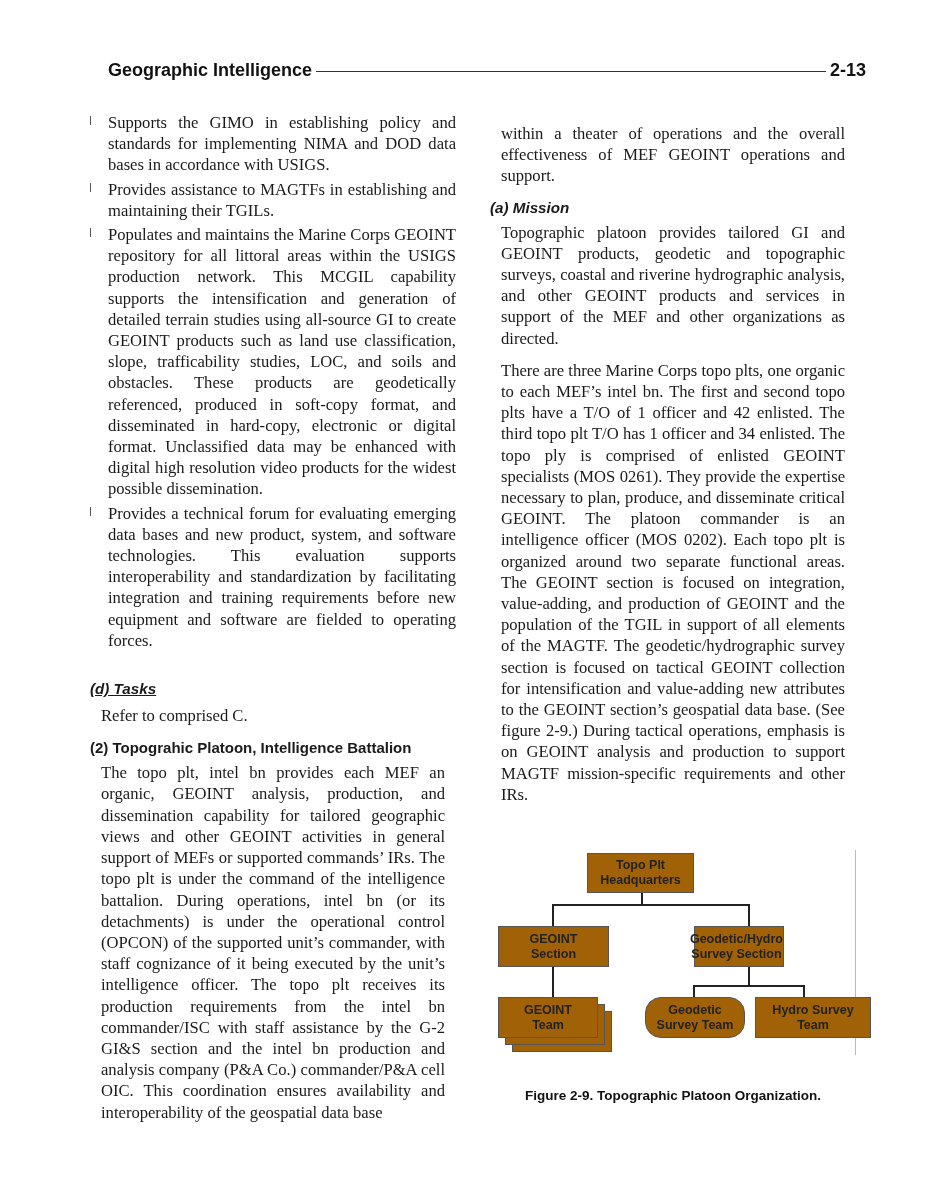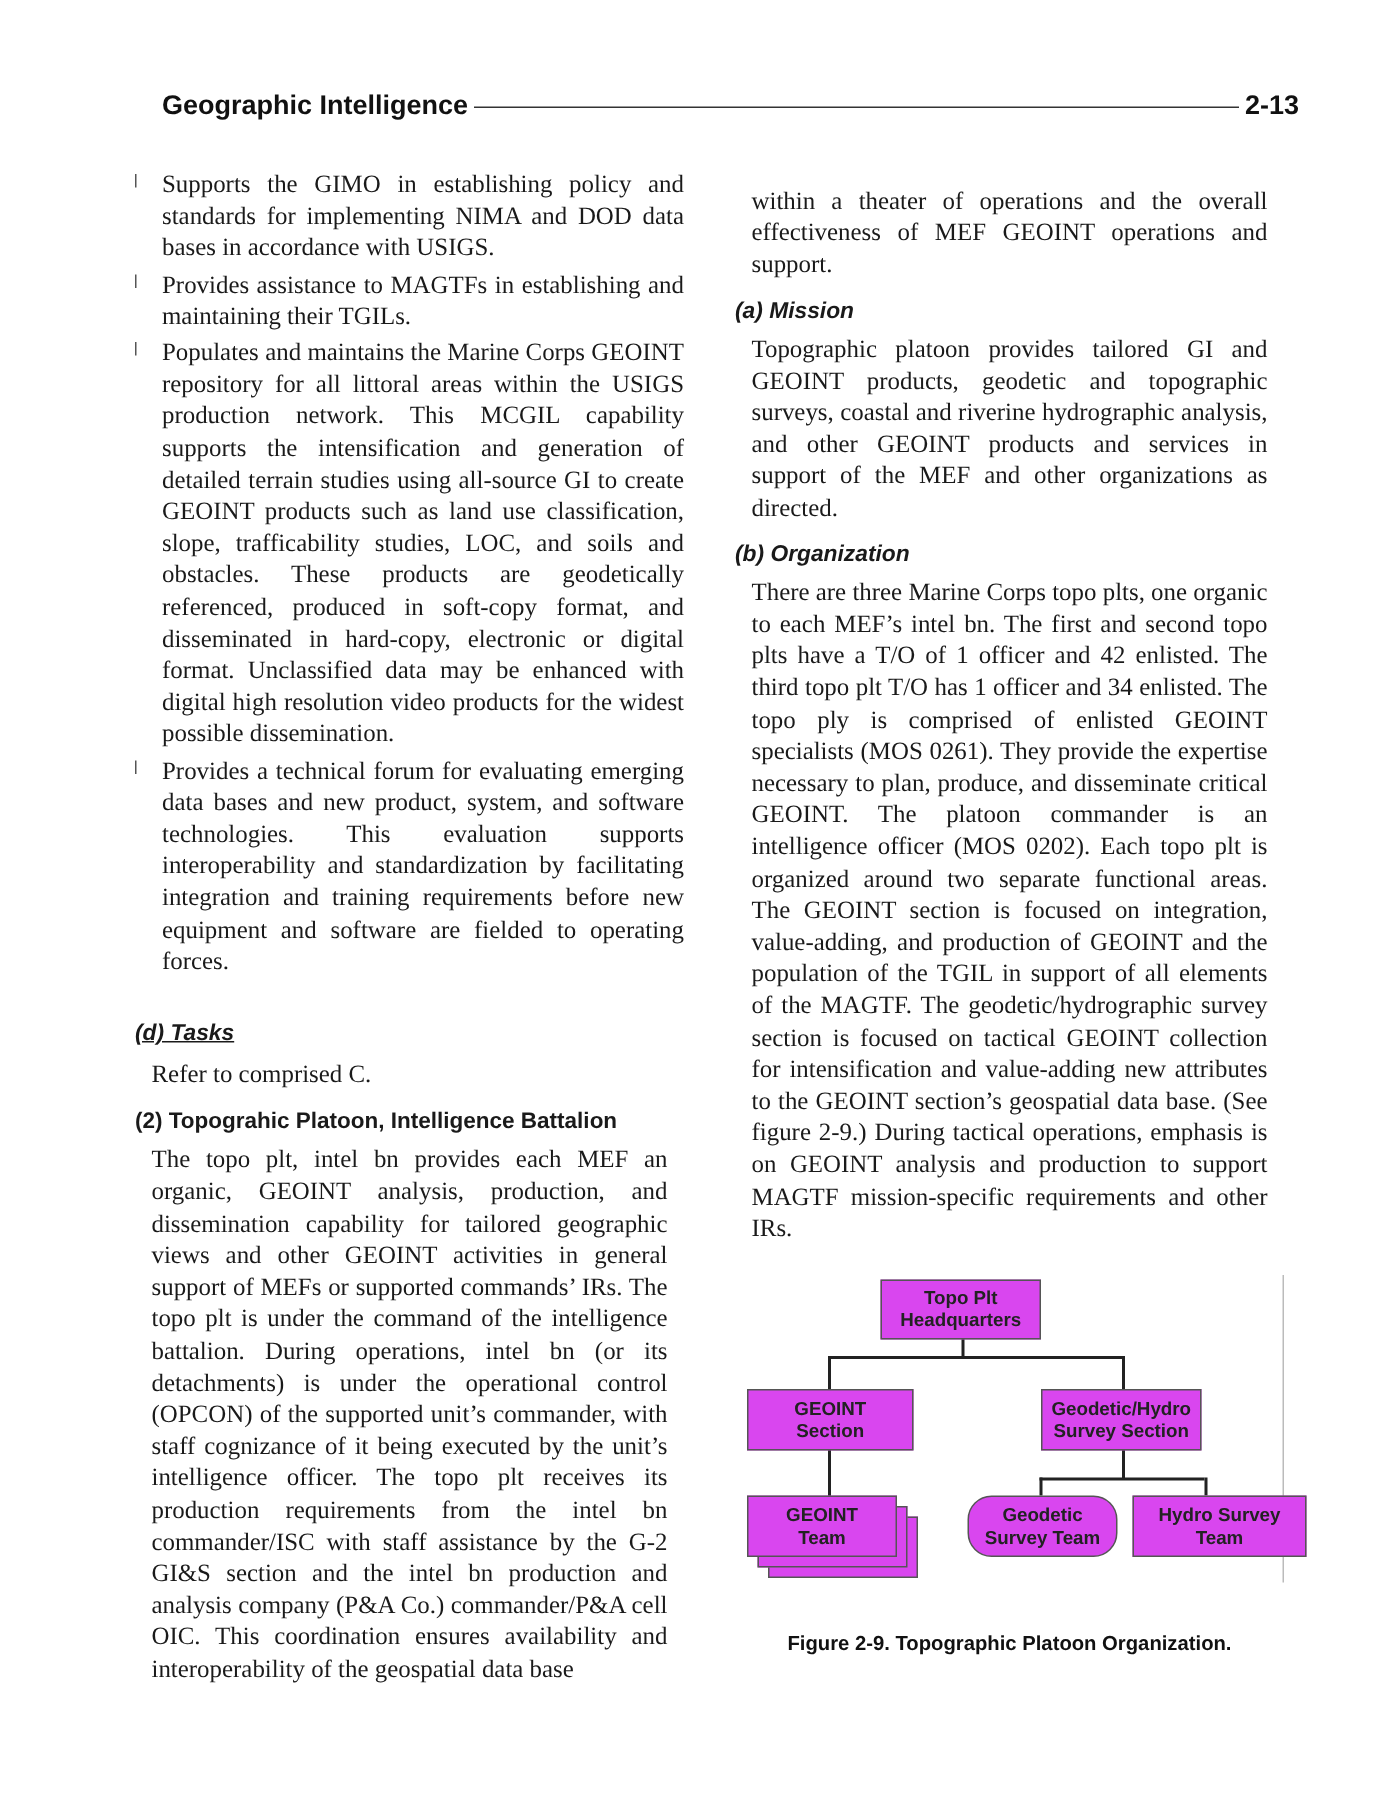--- a/index.html
+++ b/index.html
@@ -15,21 +15,21 @@
 
     .para { margin: 11px; text-align: justify; }
     .bullets { list-style: none; margin: 0; padding: 0; }
     .bullet { position: relative; padding-left: 18px; text-align: justify; margin-bottom: 3px; }
     .bullet .mark { position: absolute; left: 0; top: 4px; width: 1px; height: 9px; background: #555; }
 
     .h-italic { font-family: "Liberation Sans", sans-serif; font-weight: bold; font-style: italic; font-size: 15.2px; margin: 0; line-height: 20px; }
     .h-bold { font-family: "Liberation Sans", sans-serif; font-weight: bold; font-size: 15px; margin: 0; line-height: 20px; }
 
     .diagram { position: absolute; left: 490px; top: 848px; width: 370px; height: 215px; font-family: "Liberation Sans", sans-serif; font-weight: bold; font-size: 12.5px; color: #222; }
-    .box { position: absolute; background: #d946ef; border: 1px solid #555; display: flex; align-items: center; justify-content: center; text-align: center; line-height: 15px; box-sizing: border-box; }
+    .box { position: absolute; background: #a16207; border: 1px solid #555; display: flex; align-items: center; justify-content: center; text-align: center; line-height: 15px; box-sizing: border-box; }
     .line { position: absolute; background: #222; }
     .frame-right { position: absolute; left: 365px; top: 2px; width: 1px; height: 205px; background: #bbb; }
 
     .caption { position: absolute; left: 490px; top: 1088px; width: 366px; text-align: center; font-family: "Liberation Sans", sans-serif; font-weight: bold; font-size: 13.5px; color: #111; }
   </style>
 </head>
 <body>
 
 <div class="page">
 
@@ -65,21 +65,20 @@
     <h3 class="h-bold" style="margin-top:12px;">(2)  Topograhic Platoon, Intelligence Battalion</h3>
     <p class="para" style="margin-top:4px;">The topo plt, intel bn provides each MEF an organic, GEOINT analysis, production, and dissemination capability for tailored geographic views and other GEOINT activities in general support of MEFs or supported commands’ IRs. The topo plt is under the command of the intelligence battalion. During operations, intel bn (or its detachments) is under the operational control (OPCON) of the supported unit’s commander, with staff cognizance of it being executed by the unit’s intelligence officer. The topo plt receives its production requirements from the intel bn commander/ISC with staff assistance by the G-2 GI&amp;S section and the intel bn production and analysis company (P&amp;A Co.) commander/P&amp;A cell OIC. This coordination ensures availability and interoperability of the geospatial data base</p>
   </div>
 
   <div class="col col-right">
     <p class="para">within a theater of operations and the overall effectiveness of MEF GEOINT operations and support.</p>
 
     <h4 class="h-italic" style="">(a) Mission</h4>
     <p class="para" style="margin-top:4px;">Topographic platoon provides tailored GI and GEOINT products, geodetic and topographic surveys, coastal and riverine hydrographic analysis, and other GEOINT products and services in support of the MEF and other organizations as directed.</p>
 
-    <h4 class="h-italic" style="margin-top:10px;">(b) Organization</h4>
     <p class="para" style="margin-top:4px;">There are three Marine Corps topo plts, one organic to each MEF’s intel bn. The first and second topo plts have a T/O of 1 officer and 42 enlisted. The third topo plt T/O has 1 officer and 34 enlisted. The topo ply is comprised of enlisted GEOINT specialists (MOS 0261). They provide the expertise necessary to plan, produce, and disseminate critical GEOINT. The platoon commander is an intelligence officer (MOS 0202). Each topo plt is organized around two separate functional areas. The GEOINT section is focused on integration, value-adding, and production of GEOINT and the population of the TGIL in support of all elements of the MAGTF. The geodetic/hydrographic survey section is focused on tactical GEOINT collection for intensification and value-adding new attributes to the GEOINT section’s geospatial data base. (See figure 2-9.) During tactical operations, emphasis is on GEOINT analysis and production to support MAGTF mission-specific requirements and other IRs.</p>
   </div>
 
   <div class="diagram">
     <div class="frame-right"></div>
 
     <div class="line" style="left:151px; top:43px; width:2px; height:14px;"></div>
     <div class="line" style="left:62px; top:56px; width:198px; height:2px;"></div>
     <div class="line" style="left:62px; top:56px; width:2px; height:22px;"></div>
     <div class="line" style="left:258px; top:56px; width:2px; height:22px;"></div>
@@ -96,21 +95,21 @@
         </div>
     </div>
 
     <div class="box" style="left:8px; top:78px; width:111px; height:41px;">
       <div>
           <div>GEOINT</div>
           <div>Section</div>
         </div>
     </div>
 
-    <div class="box" style="left:204px; top:78px; width:107px; height:41px;">
+    <div class="box" style="left:204px; top:78px; width:90px; height:41px;justify-content:flex-end;">
       <div>
           <div>Geodetic/Hydro</div>
           <div>Survey Section</div>
         </div>
     </div>
 
     <div class="box" style="left:22px; top:163px; width:100px; height:41px;"></div>
     <div class="box" style="left:15px; top:156px; width:100px; height:41px;"></div>
     <div class="box" style="left:8px; top:149px; width:100px; height:41px;">
       <div>

